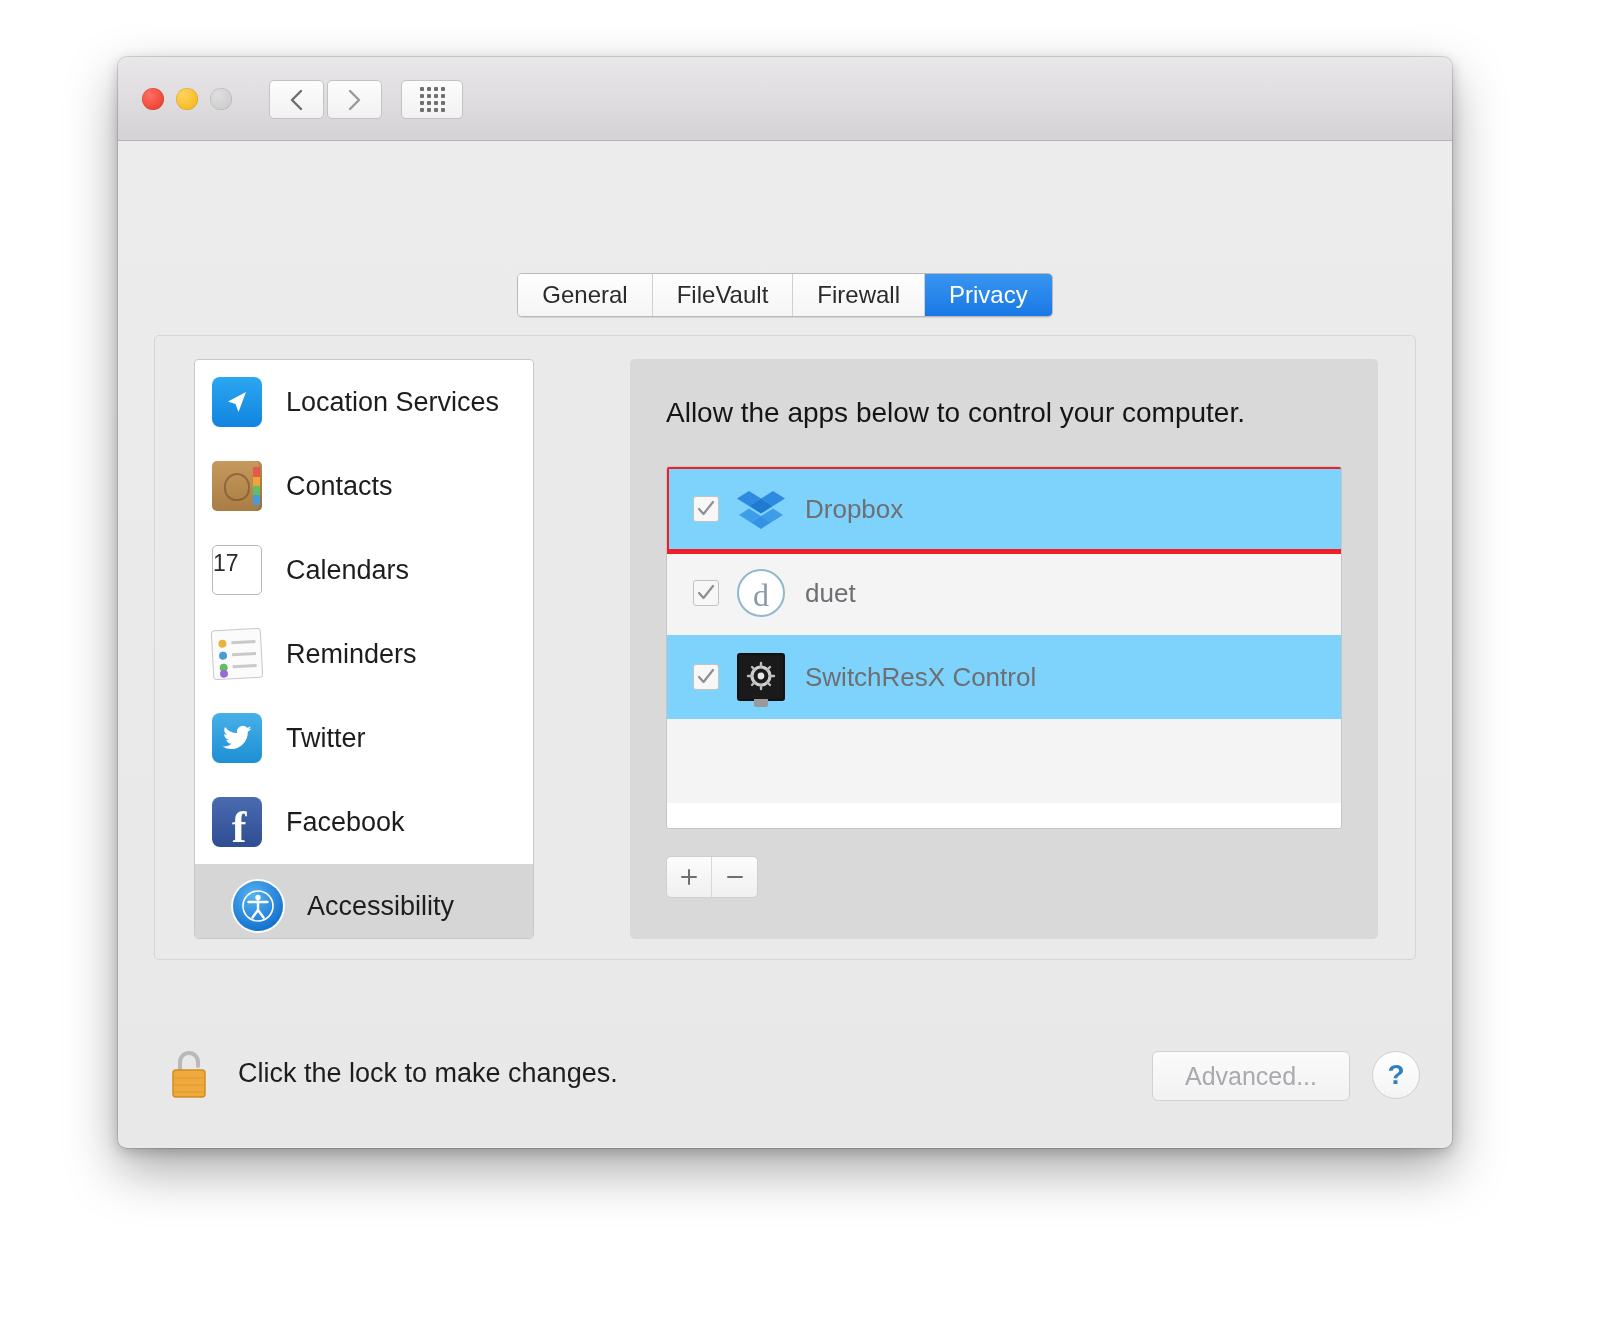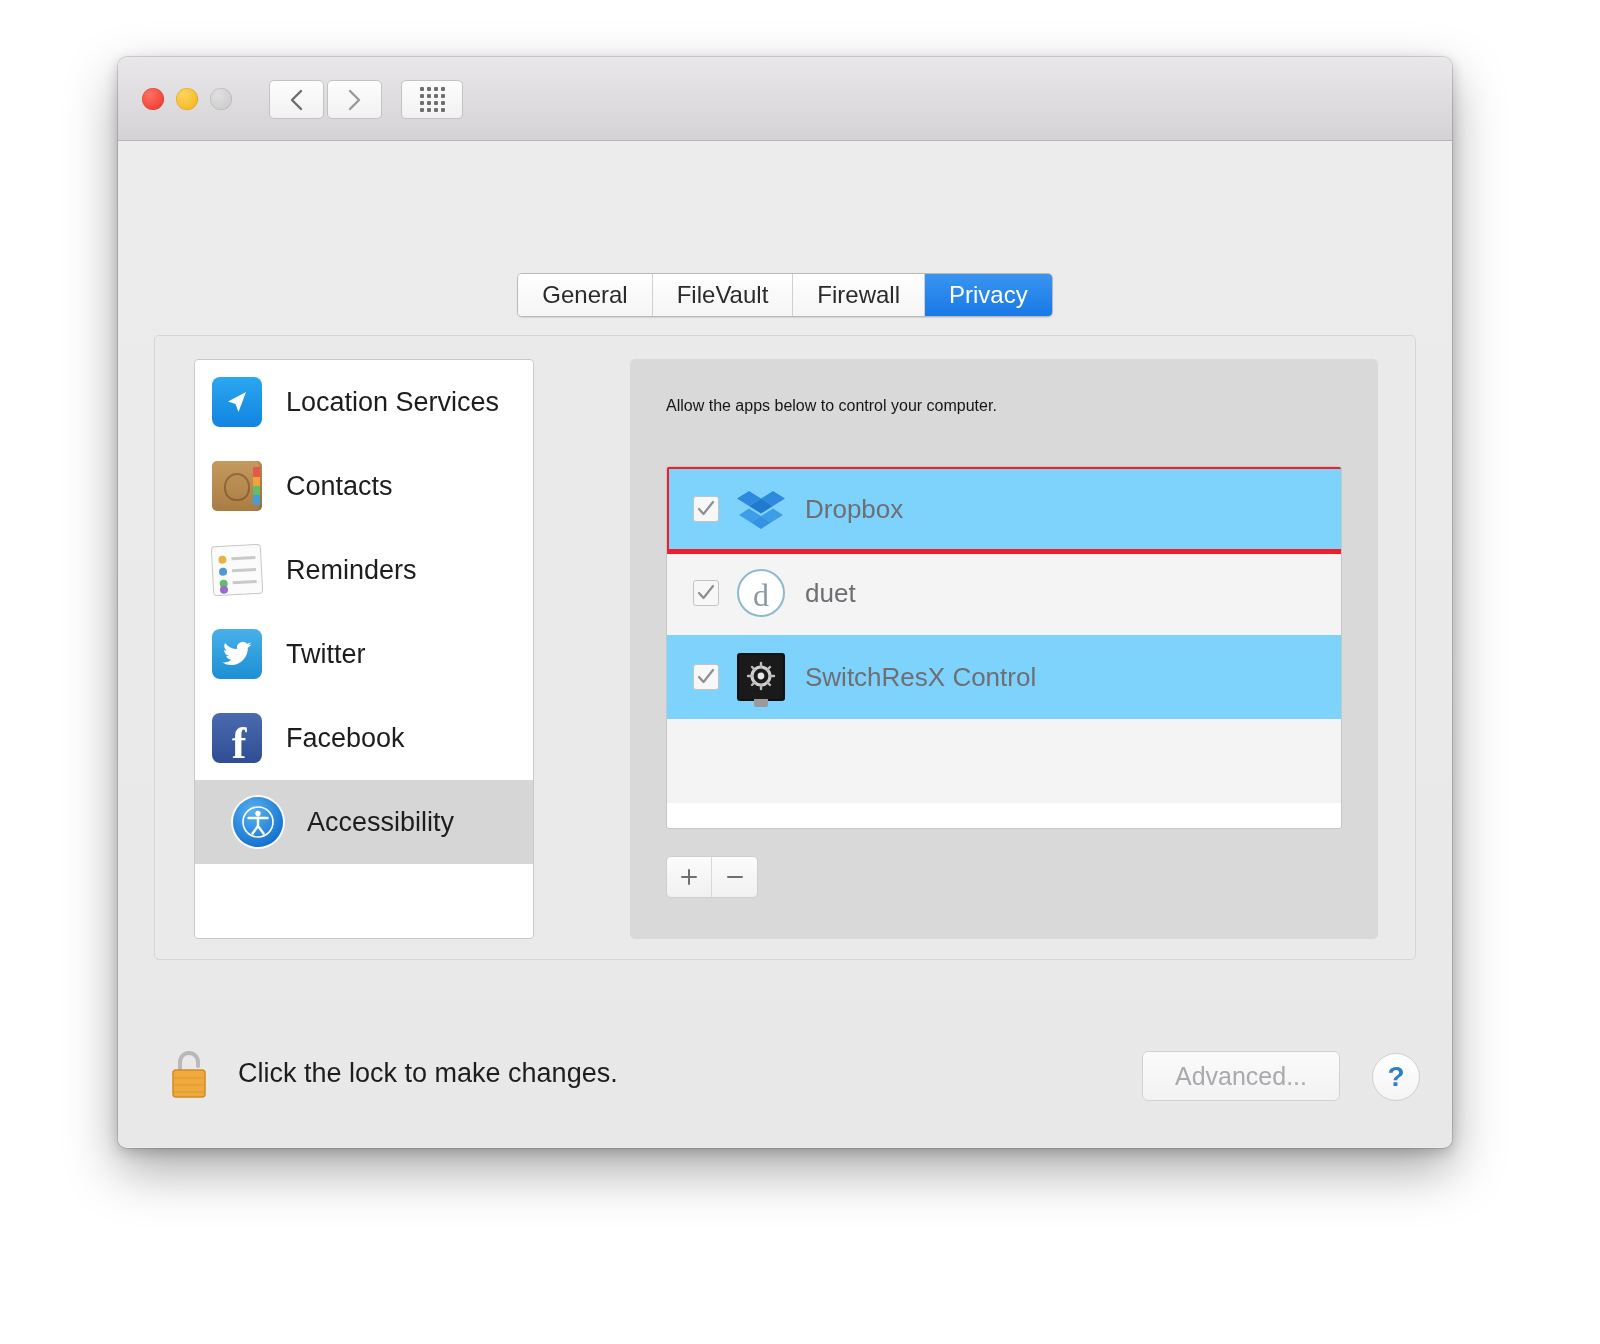--- a/index.html
+++ b/index.html
@@ -329,21 +329,21 @@
     top: 218px;
     width: 748px;
     height: 580px;
     background: #d9d9d9;
     border-radius: 5px;
   }
   .panel-heading {
     position: absolute;
     left: 36px;
     top: 38px;
-    font-size: 16px;
+    font-size: 28px;
     color: #151516;
   }
 
   .applist {
     position: absolute;
     left: 36px;
     top: 107px;
     width: 676px;
     height: 363px;
     background: #ffffff;
@@ -462,22 +462,22 @@
     margin-left: 26px;
     font-size: 27px;
     color: #1d1d1f;
   }
 
   .bottom-right {
     position: absolute;
     right: 32px;
     bottom: 46px;
     display: flex;
-    align-items: flex-end;
-    gap: 32px;
+    align-items: flex-start;
+    gap: 22px;
   }
   .adv-btn {
     width: 198px; height: 50px;
     border-radius: 6px;
     background: linear-gradient(to bottom, #fbfbfb, #f2f2f2);
     border: 1px solid #d2d2d2;
     display: flex; align-items: center; justify-content: center;
     font-size: 25px;
     color: #a9a9ae;
   }
@@ -570,20 +570,27 @@
           </svg>
         </span>
         <span class="side-label">Location Services</span>
       </div>
 
       <div class="side-item">
         <span class="side-icon ic-contacts"></span>
         <span class="side-label">Contacts</span>
       </div>
 
+      <div class="side-item">
+        <span class="side-icon ic-calendar">
+          <span class="cal-top"></span>
+          <span class="cal-day">17</span>
+        </span>
+        <span class="side-label">Calendars</span>
+      </div>
 
       <div class="side-item">
         <span class="side-icon ic-reminders">
           <i style="top:9px;  background:#e8b33c;"></i>
             <b style="top:11px;"></b>
           <i style="top:21px; background:#4a9ad8;"></i>
             <b style="top:23px;"></b>
           <i style="top:33px; background:#63bd63;"></i>
             <b style="top:35px;"></b>
           <i style="top:39px; background:#9a6bd0; left:6px;"></i>

